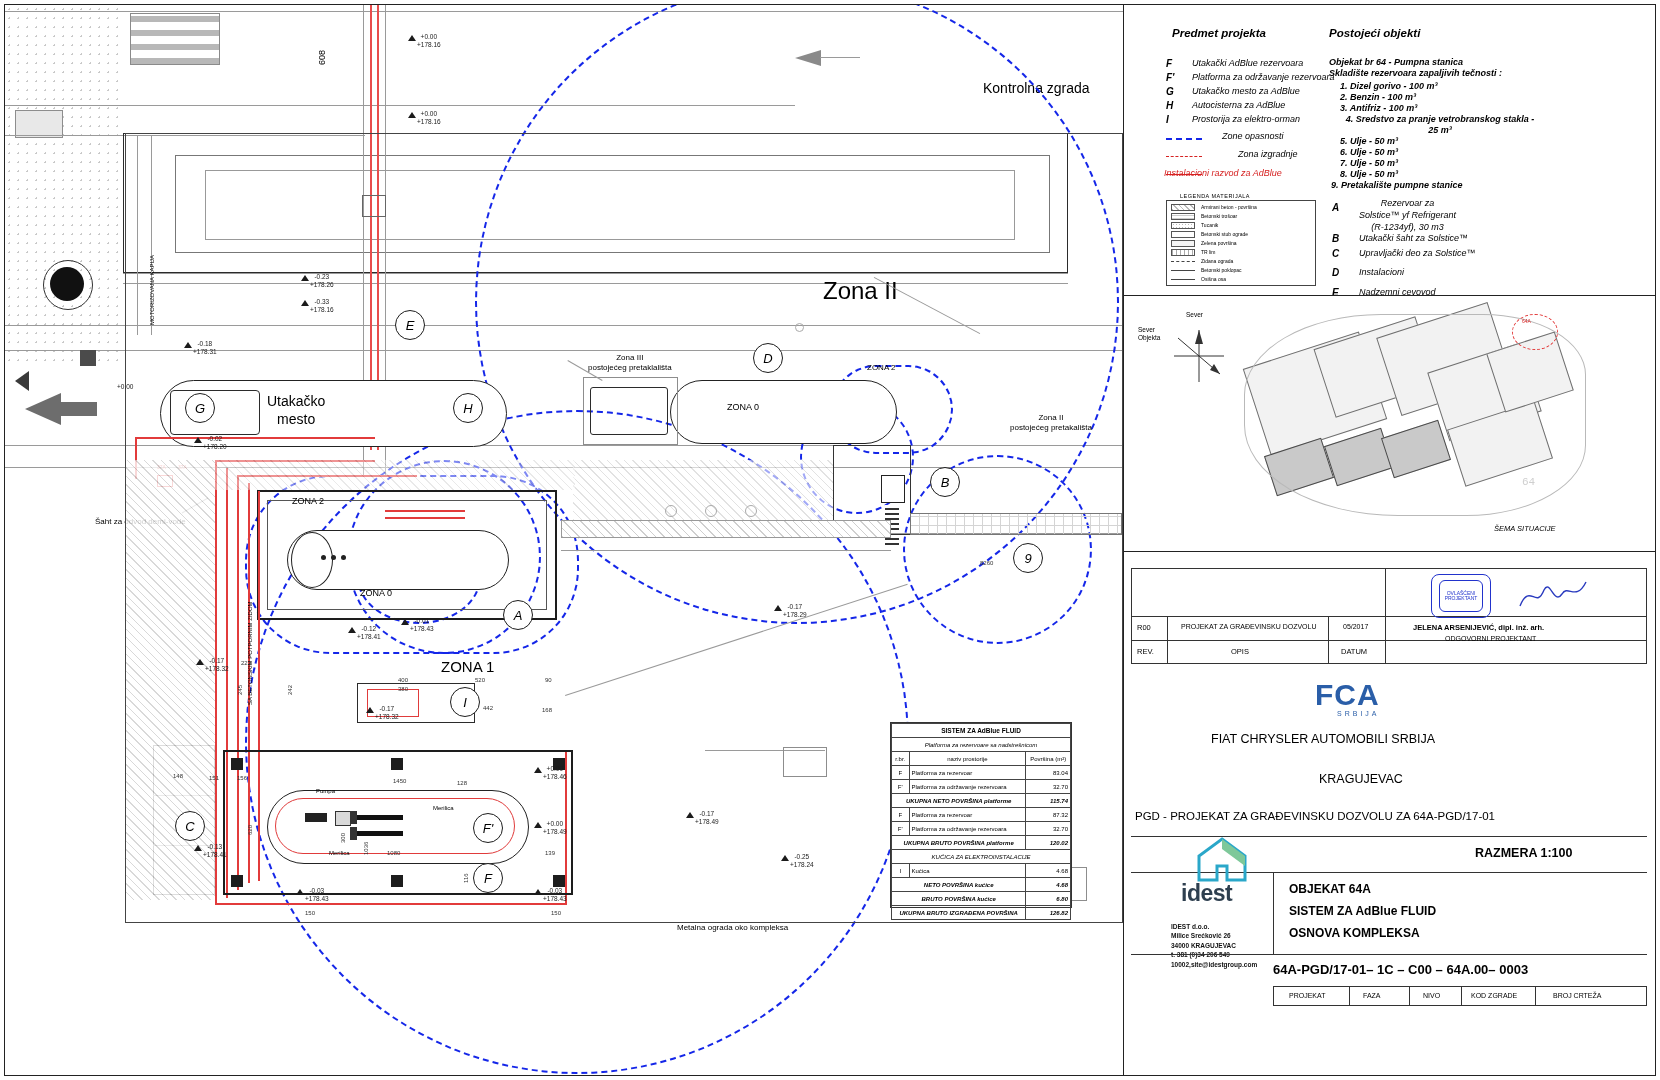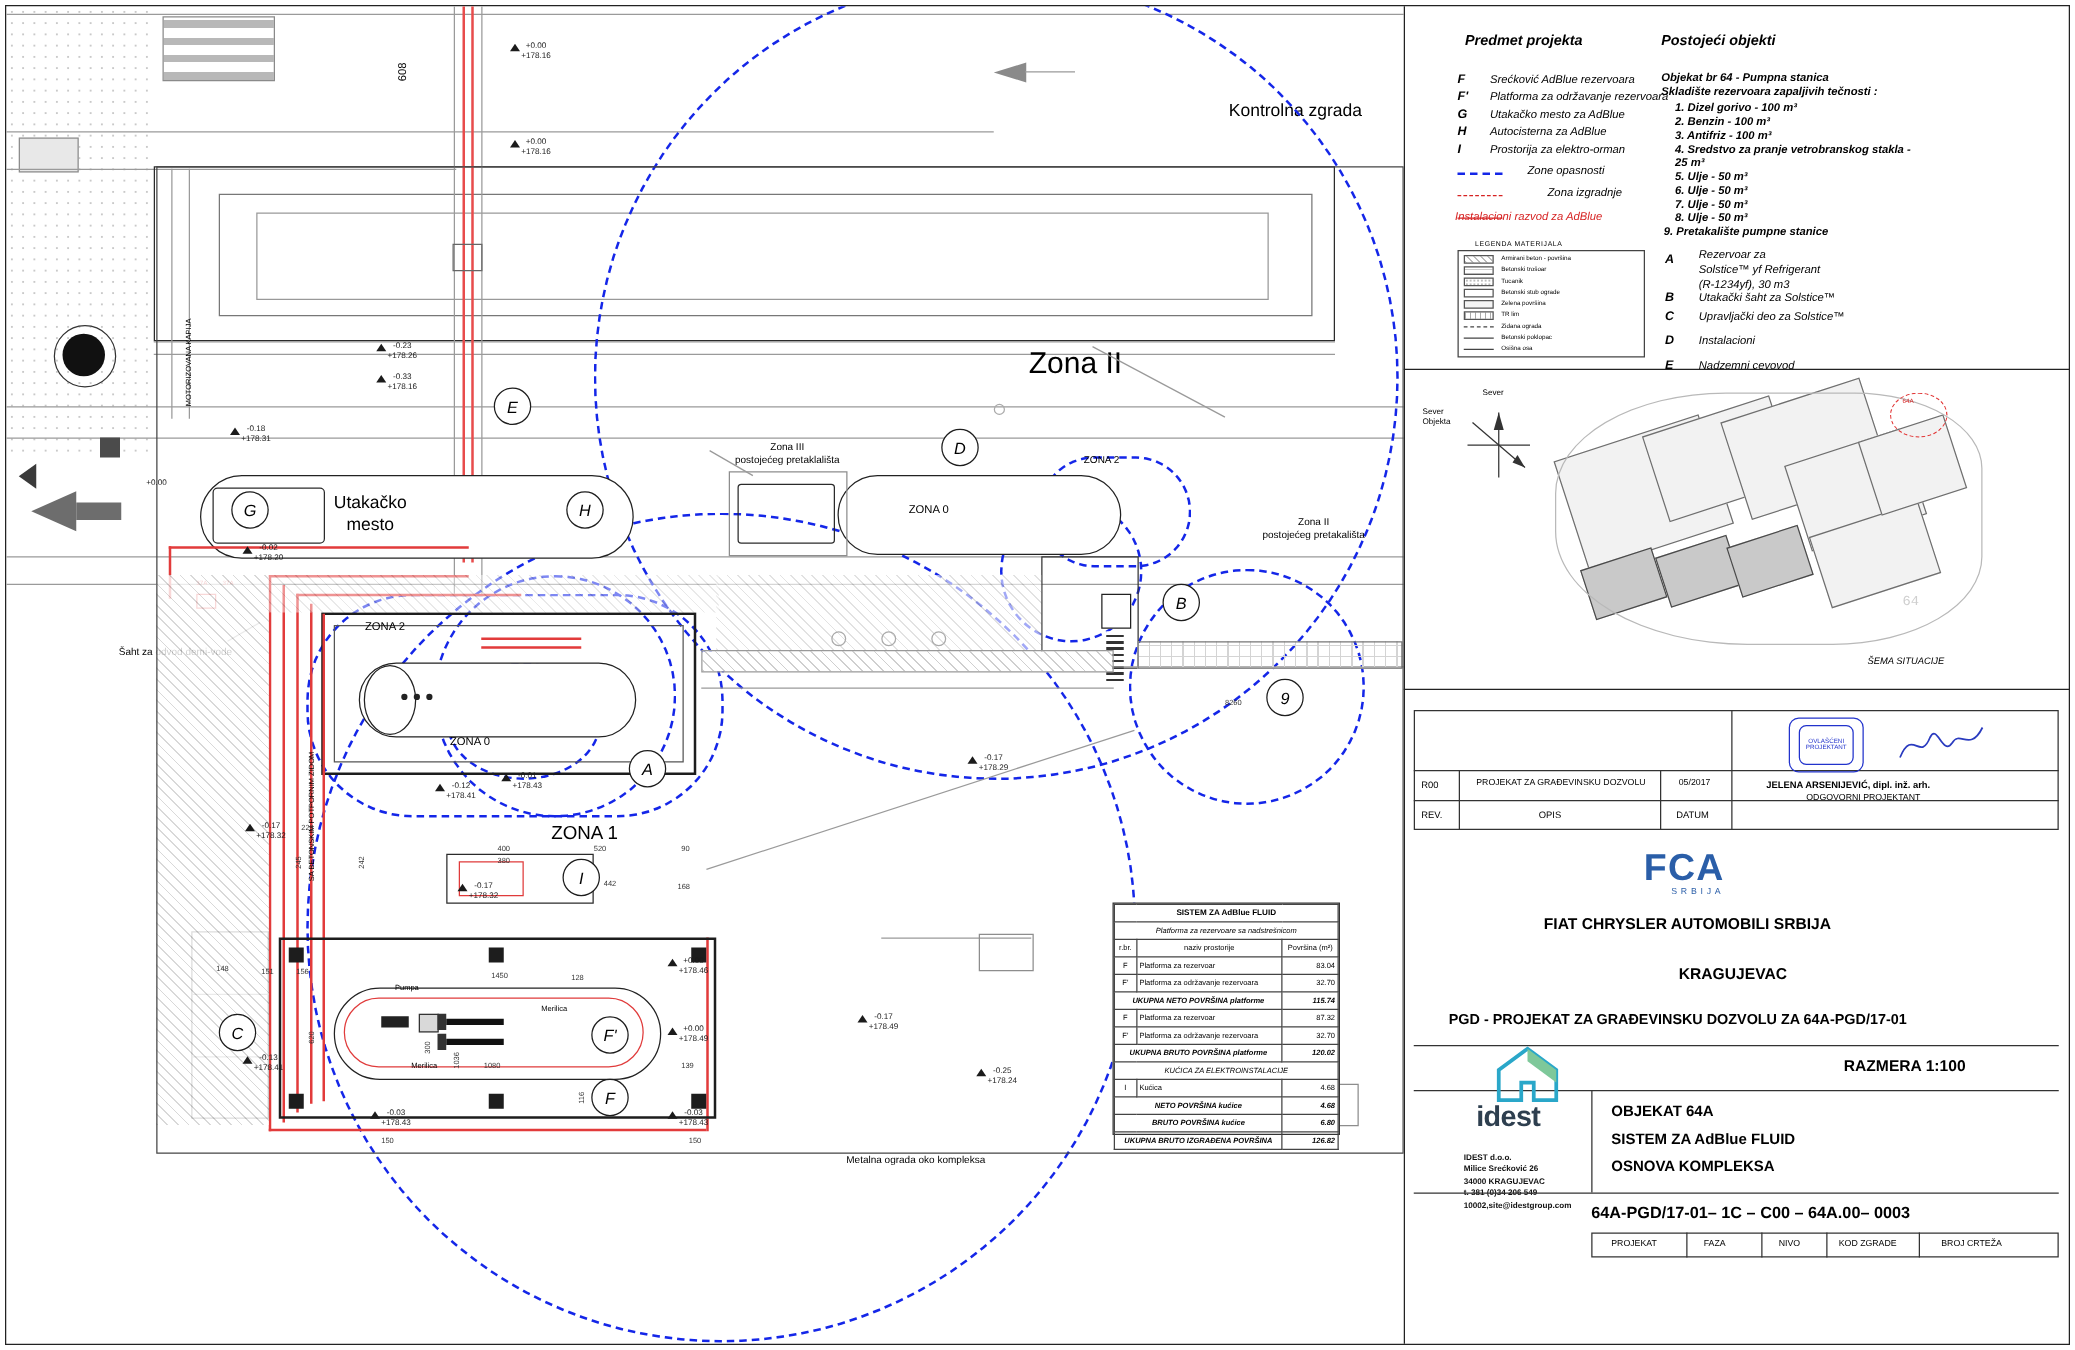--- a/index.html
+++ b/index.html
@@ -85,21 +85,21 @@
 
   
   .elev { position:absolute; font-size:6.5px; line-height:1.25; color:#1b1b1b; }
   .elev .tri {
     position:absolute; left:-9px; top:2px; width:0;height:0;
     border-left:4px solid transparent;border-right:4px solid transparent;border-bottom:6px solid #1b1b1b;
   }
 
   
   #rightcol { position:absolute; left:1123px; top:5px; width:533px; height:1070px; }
-  .rc-panel { position:absolute; box-sizing:border-box; }
+  .rc-panel { position:absolute; box-sizing:border-box;text-align:center; }
   .rc-div { position:absolute; background:#222; height:1px; left:0; right:0; }
 
   .leg-h { font-size:11.5px; font-style:italic; font-weight:bold; }
   .leg-sym { font-size:10px; font-style:italic; font-weight:bold; }
   .leg-tx { font-size:9px; font-style:italic; }
   .leg-tx-b { font-size:9px; font-style:italic; font-weight:bold; }
 
   .dashline-blue { position:absolute; border-top:2px dashed #1426e8; }
   .dashline-red  { position:absolute; border-top:1.6px dashed #d62222; }
   .solidline-red { position:absolute; border-top:1.6px solid #d62222; }
@@ -109,21 +109,21 @@
   .mat-row { position:absolute; font-size:5px; }
   .mat-swatch { position:absolute; border:1px solid #555; box-sizing:border-box; background:#fff; }
 
   
   #siteplan { position:absolute; overflow:hidden; }
   .sp-blob { position:absolute; border:1px solid #6f6f6f; background:#f2f2f2; }
   .sp-dark { position:absolute; border:1px solid #4a4a4a; background:#c9c9c9; }
 
   
   #titleblock { position:absolute; left:0; width:533px; }
-  .midtitle { font-size:12.5px; font-weight:bold;margin-left:24px; }
+  .midtitle { font-size:12.5px; font-weight:normal; }
 
   
   .fca { font-family:"Liberation Sans", sans-serif; font-weight:bold; font-size:30px; color:#2a5ea8; letter-spacing:1px; }
   .fca-sub { font-size:7px; color:#2a5ea8; letter-spacing:3px; }
 
   
   .idest-mark {
     position:absolute; width:54px; height:48px;
   }
   .idest-name { position:absolute; font-size:23px; color:#2e3f4f; font-weight:bold; letter-spacing:-0.5px; }
@@ -396,21 +396,21 @@
 
 <div id="rightcol">
 
   <div class="abs" style="left:0;top:0;width:1px;height:1070px;background:#222;"></div>
 
   <div class="rc-panel" style="left:1px;top:0;width:532px;height:290px;">
     <div class="txt leg-h" style="left:48px;top:22px;">Predmet projekta</div>
     <div class="txt leg-h" style="left:205px;top:22px;">Postojeći objekti</div>
 
     <div class="txt leg-sym" style="left:42px;top:53px;">F</div>
-    <div class="txt leg-tx" style="left:68px;top:53px;">Srećković AdBlue rezervoara</div>
+    <div class="txt leg-tx" style="left:68px;top:53px;">Utakački AdBlue rezervoara</div>
     <div class="txt leg-sym" style="left:42px;top:67px;">F'</div>
     <div class="txt leg-tx" style="left:68px;top:67px;">Platforma za održavanje rezervoara</div>
     <div class="txt leg-sym" style="left:42px;top:81px;">G</div>
     <div class="txt leg-tx" style="left:68px;top:81px;">Utakačko mesto za AdBlue</div>
     <div class="txt leg-sym" style="left:42px;top:95px;">H</div>
     <div class="txt leg-tx" style="left:68px;top:95px;">Autocisterna za AdBlue</div>
     <div class="txt leg-sym" style="left:42px;top:109px;">I</div>
     <div class="txt leg-tx" style="left:68px;top:109px;">Prostorija za elektro-orman</div>
 
     <div class="dashline-blue" style="left:42px;top:133px;width:36px;"></div>

